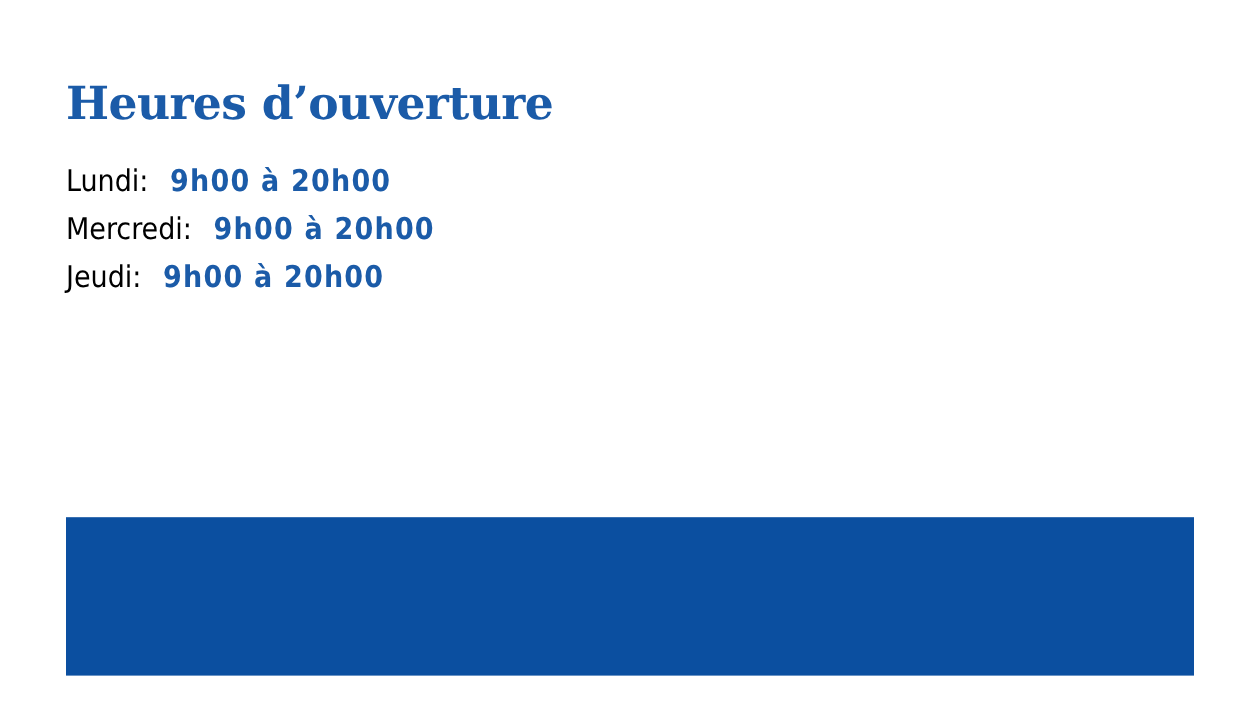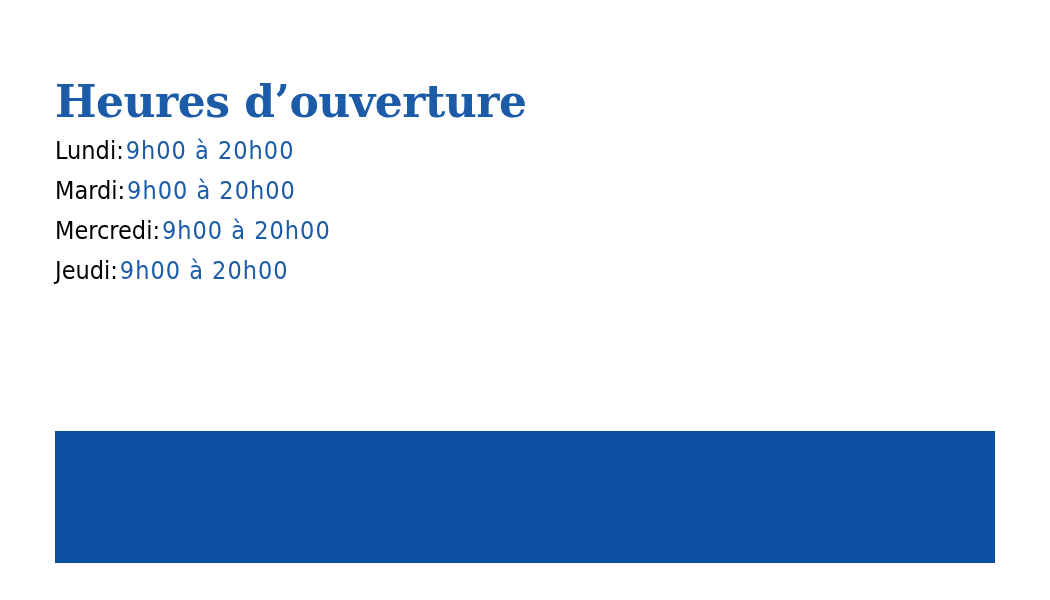--- a/index.html
+++ b/index.html
@@ -17,24 +17,24 @@
     position: relative;
     width: 1050px;
     height: 600px;
     background: #ffffff;
   }
 
   
   .title {
     position: absolute;
     left: 55px;
-    top: 76px;
+    top: 60px;
     font-family: "DejaVu Serif", "Liberation Serif", serif;
     font-weight: bold;
-    font-size: 44px;
+    font-size: 38px;
     line-height: 52px;
     letter-spacing: -0.5px;
     color: #1B5BA8;
     white-space: nowrap;
     text-align: right;
   }
 
   
   .hours-list {
     position: absolute;
@@ -50,21 +50,22 @@
     font-family: "DejaVu Sans Condensed", "Liberation Sans Narrow", "Liberation Sans", sans-serif;
     font-stretch: condensed;
   }
   .day-label {
     color: #000000;
     letter-spacing: 0px;
   }
   .day-hours {
     color: #1B5BA8;
     letter-spacing: 1px;
-    margin-left: 2px;
+    margin-left: 18px;
+    font-weight: bold;
   }
 
   
   .blue-block {
     position: absolute;
     left: 55px;
     top: 431px;
     width: 940px;
     height: 132px;
     background: #0B4FA0;
@@ -76,23 +77,20 @@
 <div class="slide">
 
   <div class="title">Heures d’ouverture</div>
 
   <div class="hours-list">
 
     <div class="hours-row">
       <span class="day-label">Lundi:</span><span class="day-hours">9h00  à  20h00</span>
     </div>
 
-    <div class="hours-row">
-      <span class="day-label">Mardi:</span><span class="day-hours">9h00  à  20h00</span>
-    </div>
 
     <div class="hours-row">
       <span class="day-label">Mercredi:</span><span class="day-hours">9h00  à  20h00</span>
     </div>
 
     <div class="hours-row">
       <span class="day-label">Jeudi:</span><span class="day-hours">9h00  à  20h00</span>
     </div>
 
 

